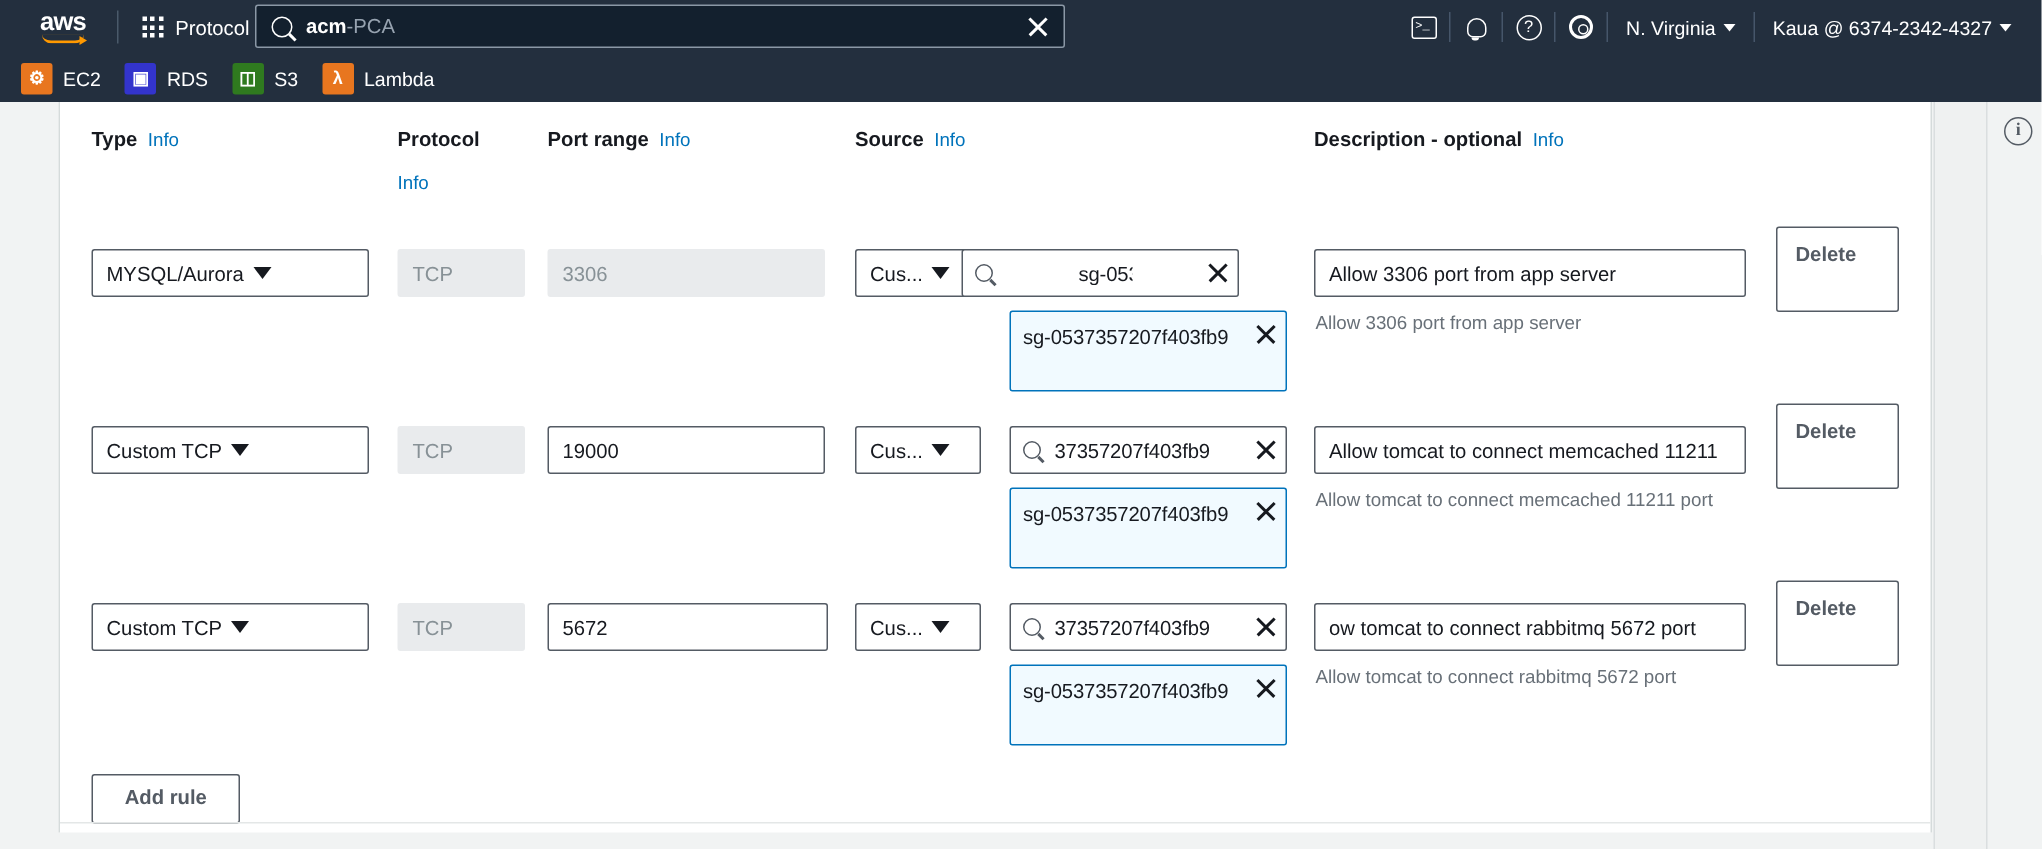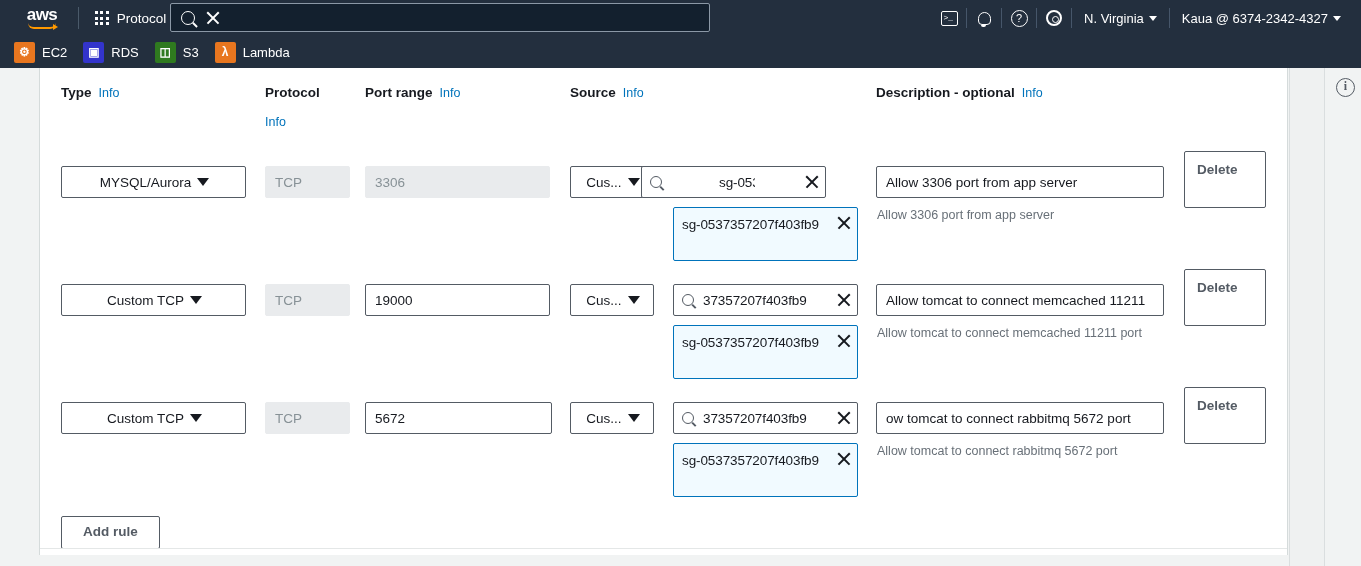--- a/index.html
+++ b/index.html
@@ -192,21 +192,21 @@
   .fld {
     position: absolute; height: 32px;
     border: 1px solid #545b64; border-radius: 2px;
     background: #ffffff; font-size: 13.5px; color: #16191f;
     display: flex; align-items: center; padding: 0 9px;
   }
   .fld.disabled {
     background: #e9ebed; border-color: #e9ebed; color: #879196;
   }
   .select {
-    justify-content: center; cursor: pointer; padding-right: 7px;
+    justify-content: flex-start; cursor: pointer; padding-right: 7px;
   }
   .caret-dark {
     width: 0; height: 0; flex: none; margin-left: 6px;
     border-left: 6px solid transparent; border-right: 6px solid transparent;
     border-top: 8px solid #16191f;
   }
 
   .sg-search {
     position: absolute; height: 32px; width: 185px;
     border: 1px solid #545b64; border-radius: 2px; background: #fff;
@@ -281,20 +281,21 @@
         <i></i>
         <i></i>
         <i></i>
         <i></i>
       </span>
     <span>Protocol</span>
   </div>
 
   <div class="searchwrap">
     <span class="sicon"></span>
+    <span class="stext"><b>acm</b><span class="dim">-PCA</span></span>
     <span class="xbtn"></span>
   </div>
 
   <div class="navright">
     <div class="navicon">
         <span class="cloudshell">&gt;_</span>
       </div>
     <div class="navsep"></div>
     <div class="navicon">
         <span class="bell"></span>

